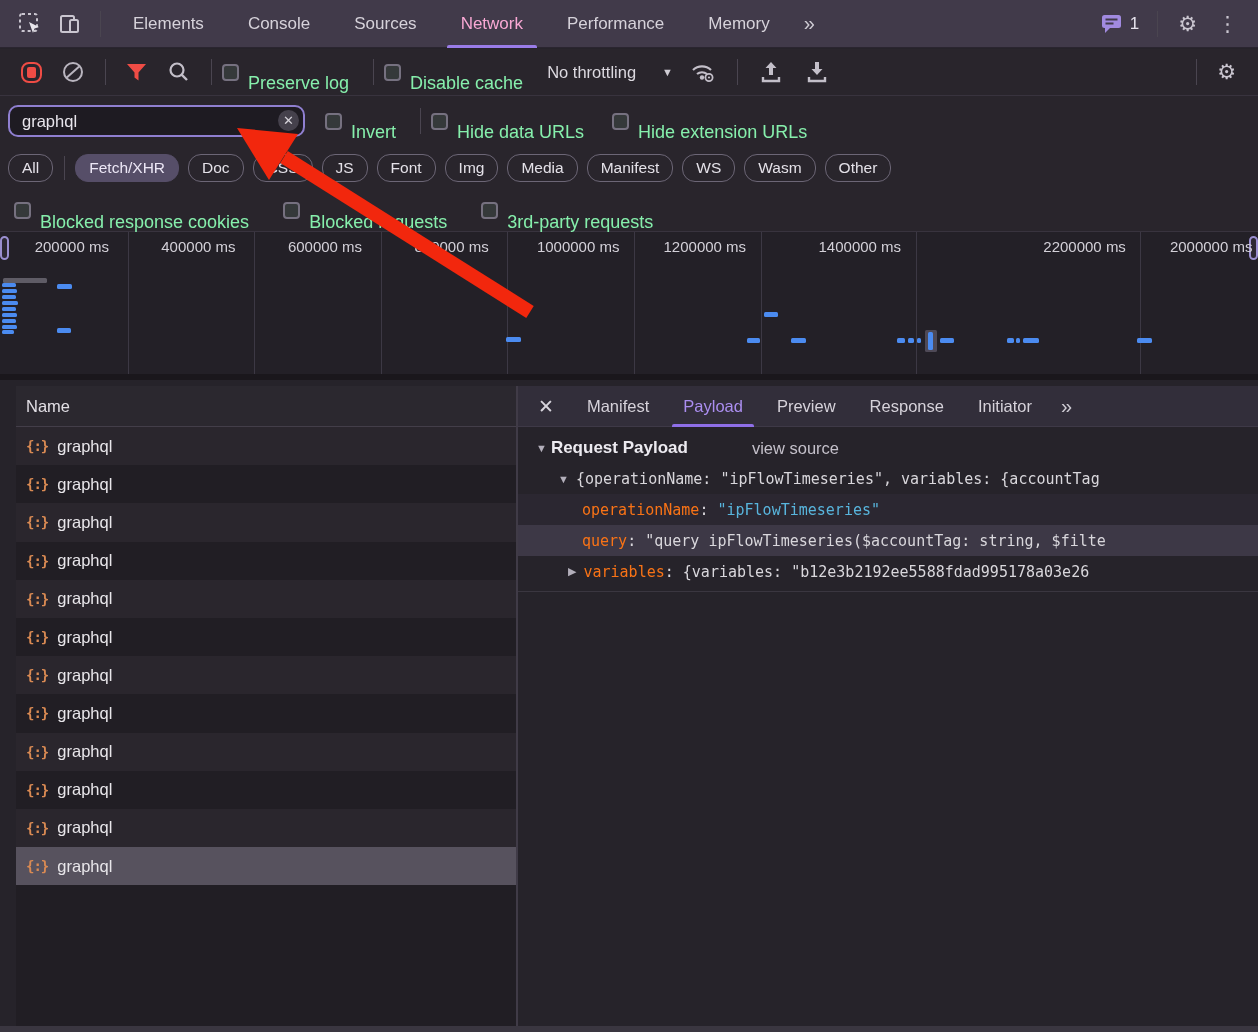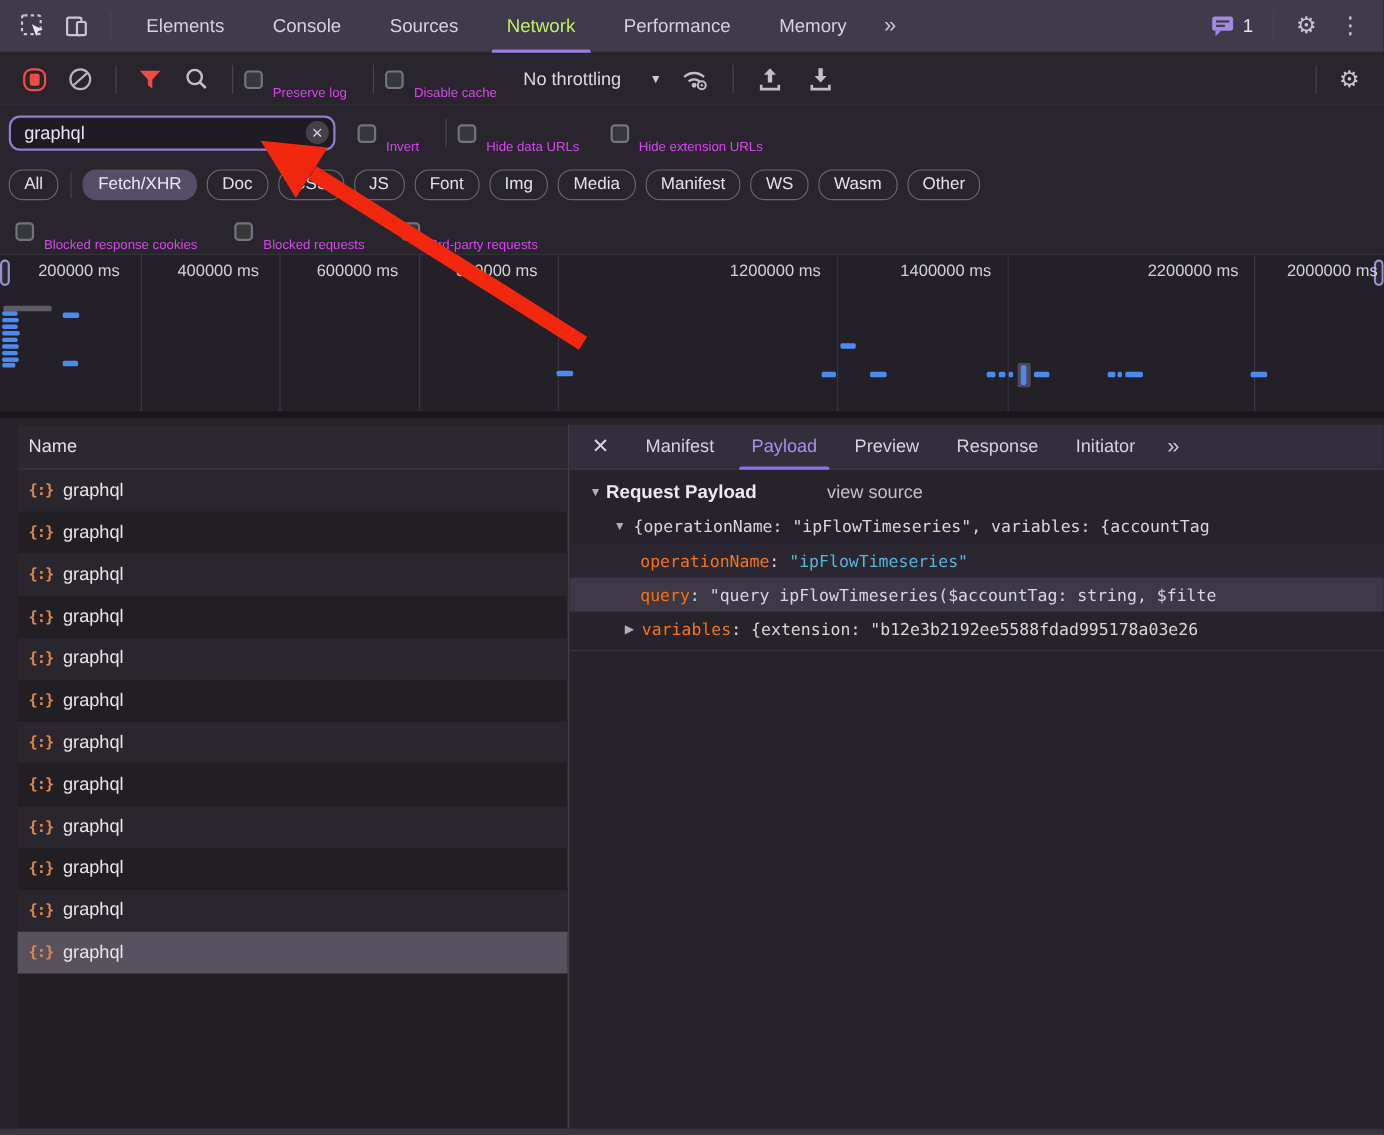--- a/index.html
+++ b/index.html
@@ -9,37 +9,37 @@
 
   .vsep { width:1px; height:26px; background:#4a4550; margin:0 10px; flex:0 0 auto; }
   .icon-btn { display:inline-flex; align-items:center; justify-content:center; flex:0 0 auto; }
 
   
   .topbar { position:absolute; left:0; top:0; width:1258px; height:48px; background:#413a4a;
             border-bottom:1px solid #2a2530; display:flex; align-items:center; padding:0 10px; }
   .topbar .tabs { display:flex; height:48px; align-items:stretch; }
   .top-tab { position:relative; display:flex; align-items:center; padding:0 22px; font-size:17px;
              color:#d6d2da; cursor:default; }
-  .top-tab.active { color:#bef264; }
+  .top-tab.active { color:#f9a8d4; }
   .top-tab.active::after { content:""; position:absolute; left:8px; right:8px; bottom:0; height:3px;
              background:#9a7ce8; border-radius:2px 2px 0 0; }
   .chev { color:#cfccd4; font-size:20px; letter-spacing:-2px; padding:0 12px; }
   .topbar .spacer { flex:1; }
   .issues { display:flex; align-items:center; gap:7px; font-size:17px; color:#e6e2ec; padding:0 8px; }
   .glyph { font-size:21px; color:#cac6d0; padding:0 10px; }
 
   
   .toolbar { position:absolute; left:0; top:49px; width:1258px; height:47px; background:#29252c;
              border-bottom:1px solid #38333e; display:flex; align-items:center; padding:0 12px; }
   .rec { width:21px; height:21px; border:2.5px solid #ef4c45; border-radius:8px;
          display:flex; align-items:center; justify-content:center; margin:0 9px; }
   .rec-in { width:9px; height:11px; background:#ef4c45; border-radius:2px; }
   .cb { width:17px; height:17px; border:2px solid #767180; border-radius:4px; background:#35393a;
         margin-right:9px; flex:0 0 auto; }
-  .tb-label { font-size:12px; color:#d946ef; margin-right:14px; white-space:nowrap;margin-top:23px; }
+  .tb-label { font-size:18px; color:#86efac; margin-right:14px; white-space:nowrap;margin-top:23px; }
   .throttle { display:flex; align-items:center; font-size:16.5px; gap:26px; margin:0 6px 0 10px; }
   .throttle .tri { font-size:11px; color:#cfccd4; }
 
   
   .filterrow { position:absolute; left:0; top:96px; width:1258px; height:50px; background:#29252c;
                display:flex; align-items:center; padding:0 8px; }
   .filter-box { position:relative; width:297px; height:32px; margin-right:20px; }
   .filter-input { width:100%; height:100%; background:#1e1b22; border:2px solid #8f7fd0; border-radius:10px;
                color:#e8e5ec; font-size:16.5px; padding:0 34px 0 12px; outline:none;
                font-family:"Liberation Sans", sans-serif; }
@@ -268,20 +268,23 @@
         <div class="tl-label">200000 ms</div>
       </div>
       <div class="tl-col" style="left: 128.6px; width: 126.6px;">
         <div class="tl-label">400000 ms</div>
       </div>
       <div class="tl-col" style="left: 255.2px; width: 126.6px;">
         <div class="tl-label">600000 ms</div>
       </div>
       <div class="tl-col" style="left: 381.8px; width: 126.6px;">
         <div class="tl-label">800000 ms</div>
+      </div>
+      <div class="tl-col" style="left: 508.4px; width: 126.6px;">
+        <div class="tl-label">1000000 ms</div>
       </div>
       <div class="tl-col" style="left: 635px; width: 126.6px;">
         <div class="tl-label">1200000 ms</div>
       </div>
       <div class="tl-col" style="left: 790px; width: 126.6px;">
         <div class="tl-label">1400000 ms</div>
       </div>
       <div class="tl-col" style="left: 1014.8px; width: 126.6px;">
         <div class="tl-label">2200000 ms</div>
       </div>
@@ -401,21 +404,21 @@
         <div class="pl-row" style="padding-left:64px; background:#2b2731;">
           <span class="code"><span class="key">operationName</span><span>: </span><span class="str">"ipFlowTimeseries"</span></span>
         </div>
 
         <div class="pl-row hl" style="padding-left:64px;">
           <span class="code"><span class="key">query</span><span>: </span><span>"query ipFlowTimeseries($accountTag: string, $filte</span></span>
         </div>
 
         <div class="pl-row" style="padding-left:50px;">
           <span class="pl-tri">▶</span>
-          <span class="code"><span class="key">variables</span><span>: </span><span>{extension: "b12e3b2192ee5588fdad995178a03e26</span></span>
+          <span class="code"><span class="key">variables</span><span>: </span><span>{variables: "b12e3b2192ee5588fdad995178a03e26</span></span>
         </div>
 
         <div class="pl-divider"></div>
       </div>
     </div>
   </div>
 
   <div class="bottomstrip"></div>
 
   <svg class="arrow-overlay" width="1258" height="1032" viewBox="0 0 1258 1032">

